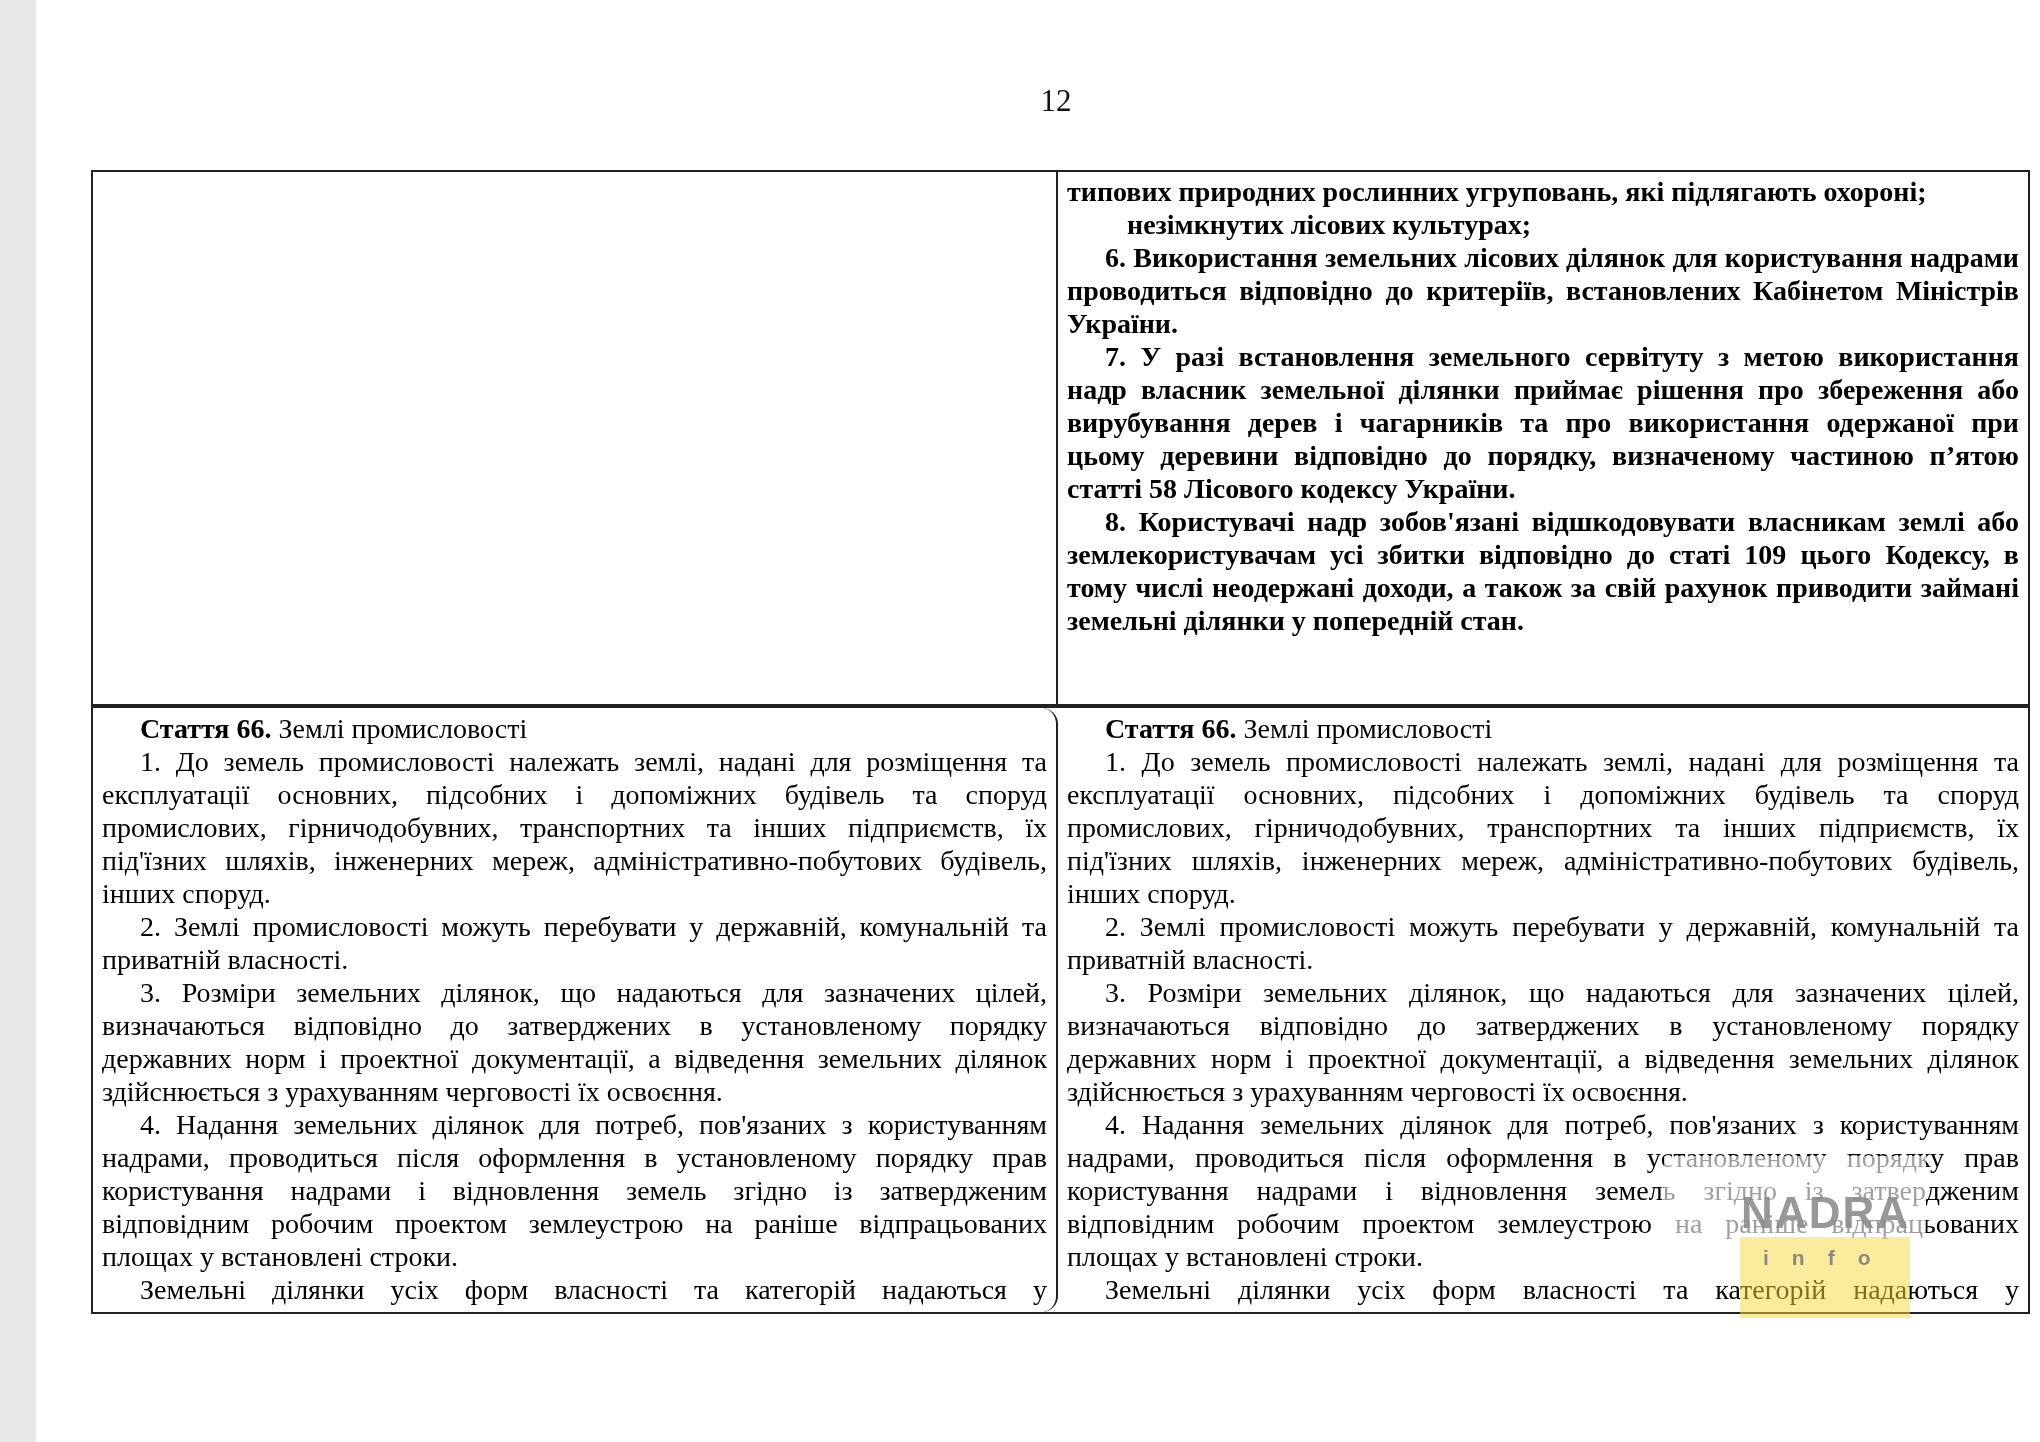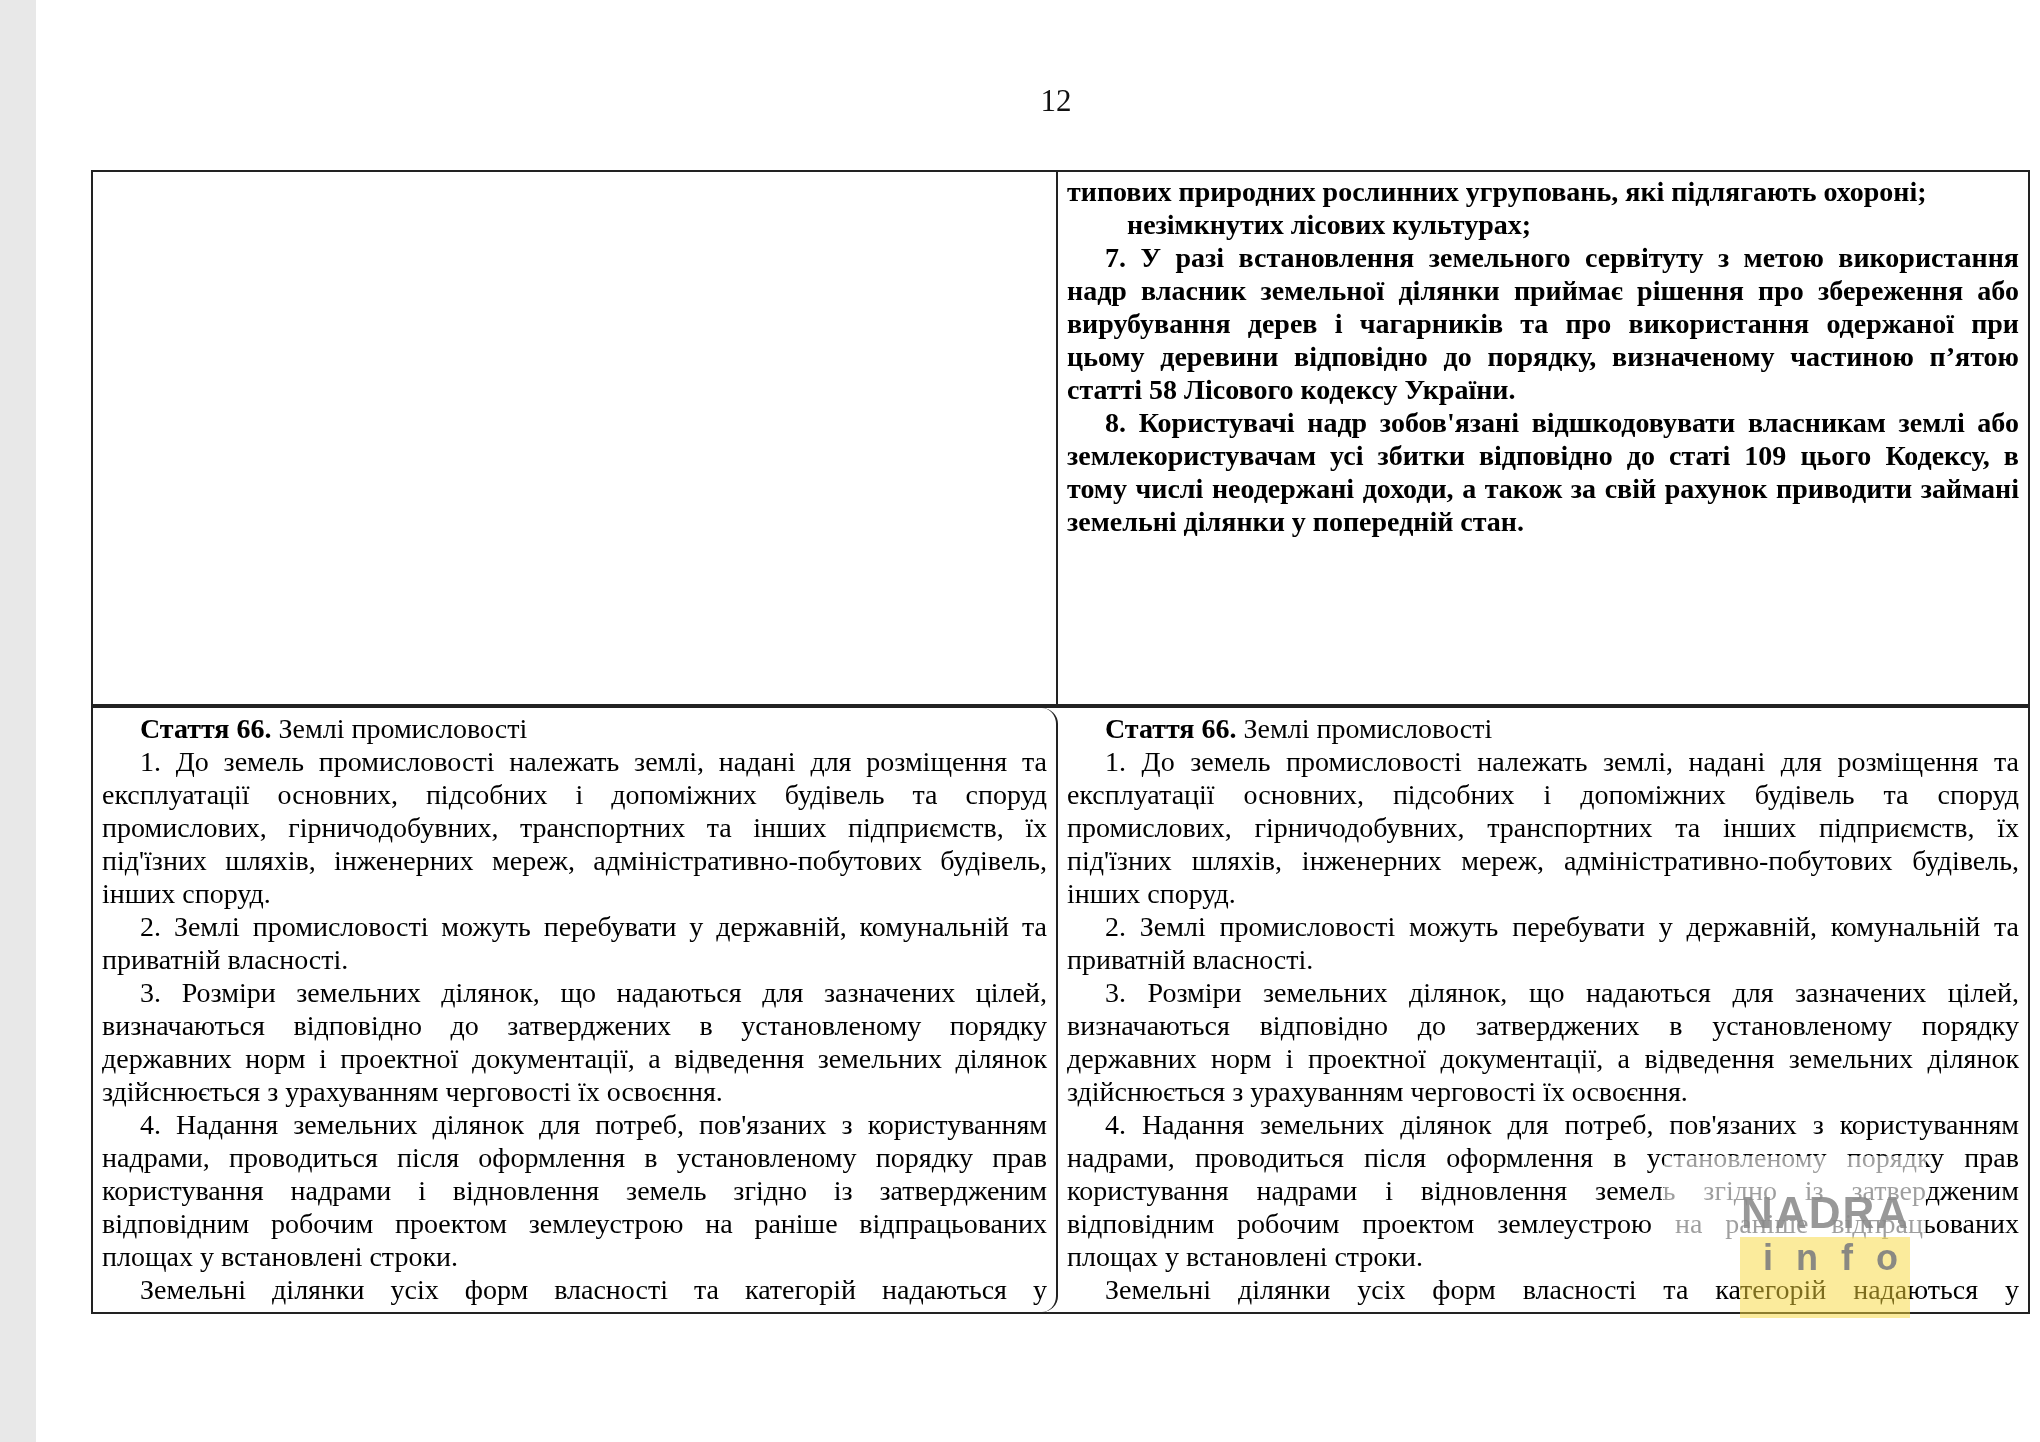--- a/index.html
+++ b/index.html
@@ -67,21 +67,21 @@
     width:170px;height:81px;
     background:rgba(247,215,57,0.5);
     pointer-events:none;
   }
   .wm-info{
     position:absolute;left:1704px;top:1243px;
     width:142px;
     text-align:right;
     font-family:"Liberation Sans","DejaVu Sans",sans-serif;
     font-weight:bold;
-    font-size:36px;line-height:30px;
+    font-size:21px;line-height:30px;
     letter-spacing:23px;
     text-indent:23px;
     color:rgba(128,128,128,0.92);
     pointer-events:none;
   }
 </style>
 </head>
 <body>
 
 <div class="page">
@@ -89,20 +89,21 @@
   <div class="page-number">12</div>
 
   <div class="doc-table">
 
     <div class="cell c1 r1"></div>
 
     <div class="cell c2 r1 bold-cell">
       <div>
           <p class="p-flush">типових природних рослинних угруповань, які підлягають охороні;</p>
           <p class="p-indent-lg">незімкнутих лісових культурах;</p>
+          <p class="p-indent">6. Використання земельних лісових ділянок для користування надрами проводиться відповідно до критеріїв, встановлених Кабінетом Міністрів України.</p>
           <p class="p-indent">7. У разі встановлення земельного сервітуту з метою використання надр власник земельної ділянки приймає рішення про збереження або вирубування дерев і чагарників та про використання одержаної при цьому деревини відповідно до порядку, визначеному частиною п’ятою статті 58 Лісового кодексу України.</p>
           <p class="p-indent">8. Користувачі надр зобов'язані відшкодовувати власникам землі або землекористувачам усі збитки відповідно до статі 109 цього Кодексу, в тому числі неодержані доходи, а також за свій рахунок приводити займані земельні ділянки у попередній стан.</p>
         </div>
     </div>
 
     <div class="cell c1 r2">
       <p class="p-indent article-heading"><b>Стаття 66.</b><span> Землі промисловості</span></p>
       <div>
           <p class="p-indent">1. До земель промисловості належать землі, надані для розміщення та експлуатації основних, підсобних і допоміжних будівель та споруд промислових, гірничодобувних, транспортних та інших підприємств, їх під'їзних шляхів, інженерних мереж, адміністративно-побутових будівель, інших споруд.</p>
           <p class="p-indent">2. Землі промисловості можуть перебувати у державній, комунальній та приватній власності.</p>

